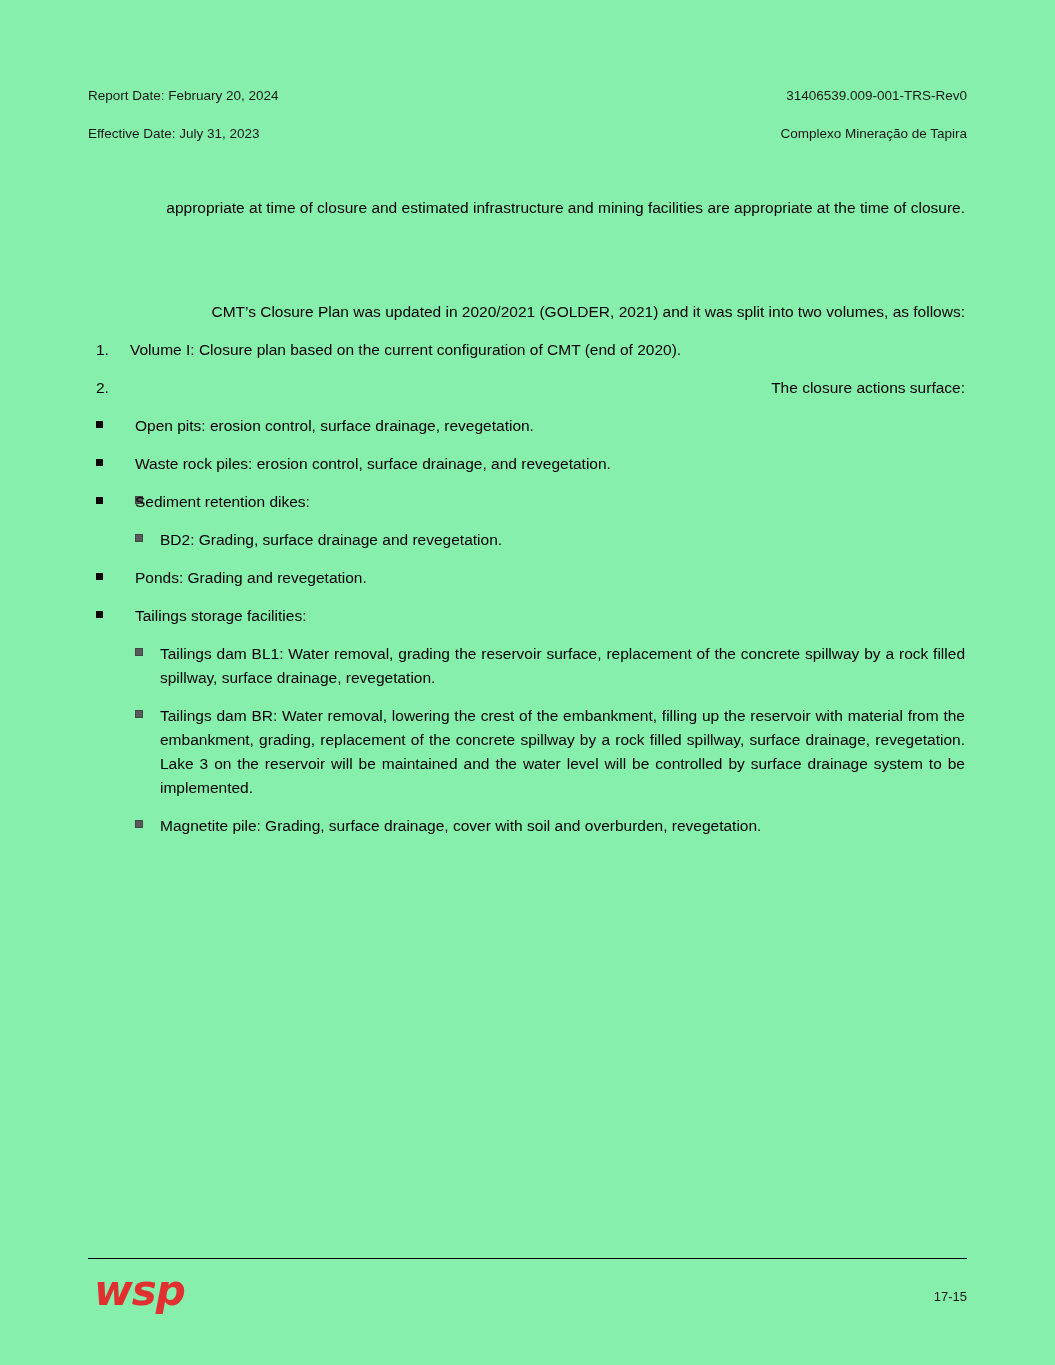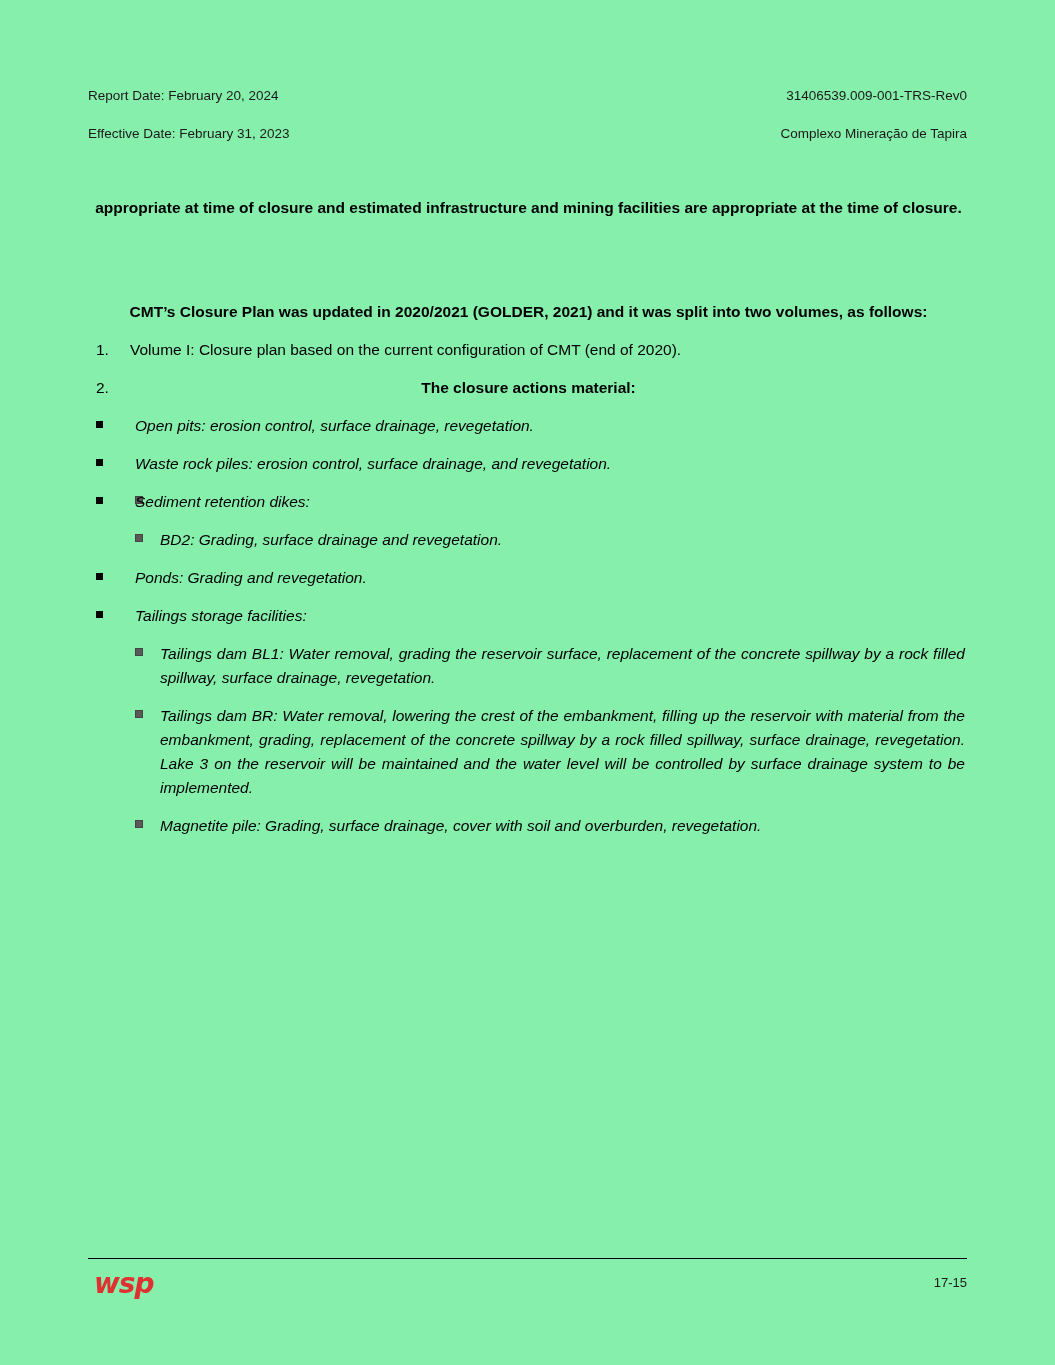--- a/index.html
+++ b/index.html
@@ -43,22 +43,21 @@
     position: absolute;
     top: 196px;
     left: 92px;
     right: 90px;
   }
   .para {
     font-size: 15.5px;
     line-height: 1.55;
     color: #000000;
     margin: 0 0 14px 0;
-    text-align: center;
-    font-weight: bold;
+    text-align: right;
   }
   .spacer-lg {
     height: 66px;
   }
   .numlist {
     margin: 0;
     padding: 0;
     list-style: none;
   }
   .numlist li {
@@ -70,21 +69,20 @@
   }
   .numlist li .num {
     position: absolute;
     left: 4px;
     top: 0;
   }
   .bullets {
     margin: 0;
     padding: 0;
     list-style: none;
-    font-style: italic;
   }
   .bullets > li {
     position: relative;
     font-size: 15.5px;
     line-height: 1.55;
     padding-left: 43px;
     margin-bottom: 14px;
     text-align: justify;
   }
   .bullets > li > .sq {
@@ -132,21 +130,21 @@
     right: 88px;
     top: 1270px;
     display: flex;
     justify-content: space-between;
     align-items: flex-end;
   }
   .logo {
     font-family: "DejaVu Sans", sans-serif;
     font-weight: bold;
     font-style: italic;
-    font-size: 28px;
+    font-size: 42px;
     color: #e03030;
     letter-spacing: -1px;
     line-height: 1;
     padding-left: 6px;
   }
   .page-num {
     font-size: 13px;
     color: #1a1a1a;
     padding-bottom: 8px;
   }
@@ -155,21 +153,21 @@
 <body>
 
 <div class="page">
 
   <div class="header">
     <div class="header-row">
       <div class="header-left">Report Date: February 20, 2024</div>
       <div class="header-right">31406539.009-001-TRS-Rev0</div>
     </div>
     <div class="header-row">
-      <div class="header-left">Effective Date: February 31, 2023</div>
+      <div class="header-left">Effective Date: July 31, 2023</div>
       <div class="header-right">Complexo Mineração de Tapira</div>
     </div>
   </div>
 
   <div class="content">
 
     <p class="para">appropriate at time of closure and estimated infrastructure and mining facilities are appropriate at the time of closure.</p>
 
     <div class="spacer-lg"></div>
 
@@ -179,21 +177,21 @@
       <li>
         <span class="num">1.</span>
         <span>Volume I: Closure plan based on the current configuration of CMT (end of 2020).</span>
       </li>
       <li>
         <span class="num">2.</span>
       </li>
     </ol>
 
 
-    <p class="para">The closure actions material:</p>
+    <p class="para">The closure actions surface:</p>
 
     <ul class="bullets">
 
       <li>
         <span class="sq"></span>
         <span>Open pits: erosion control, surface drainage, revegetation.</span>
       </li>
 
       <li>
         <span class="sq"></span>

